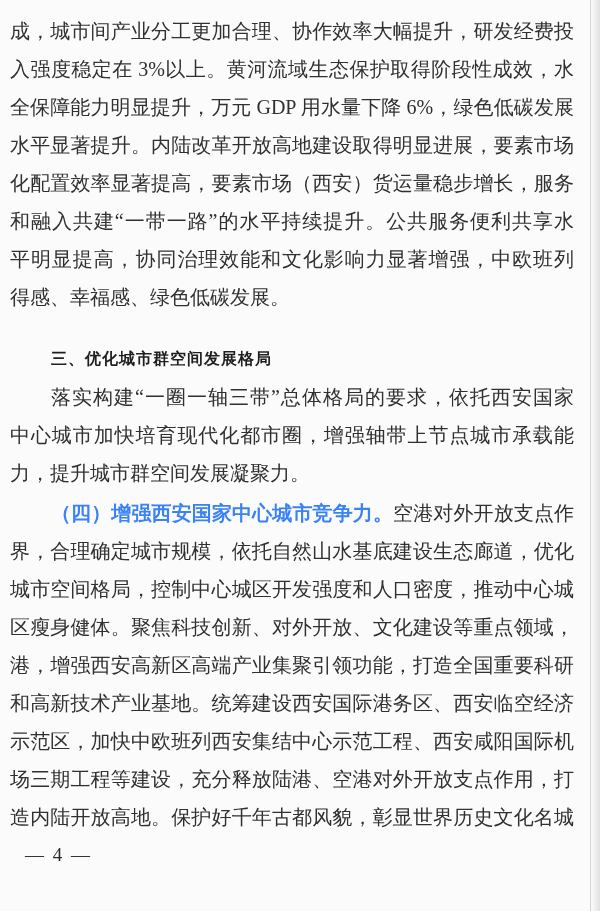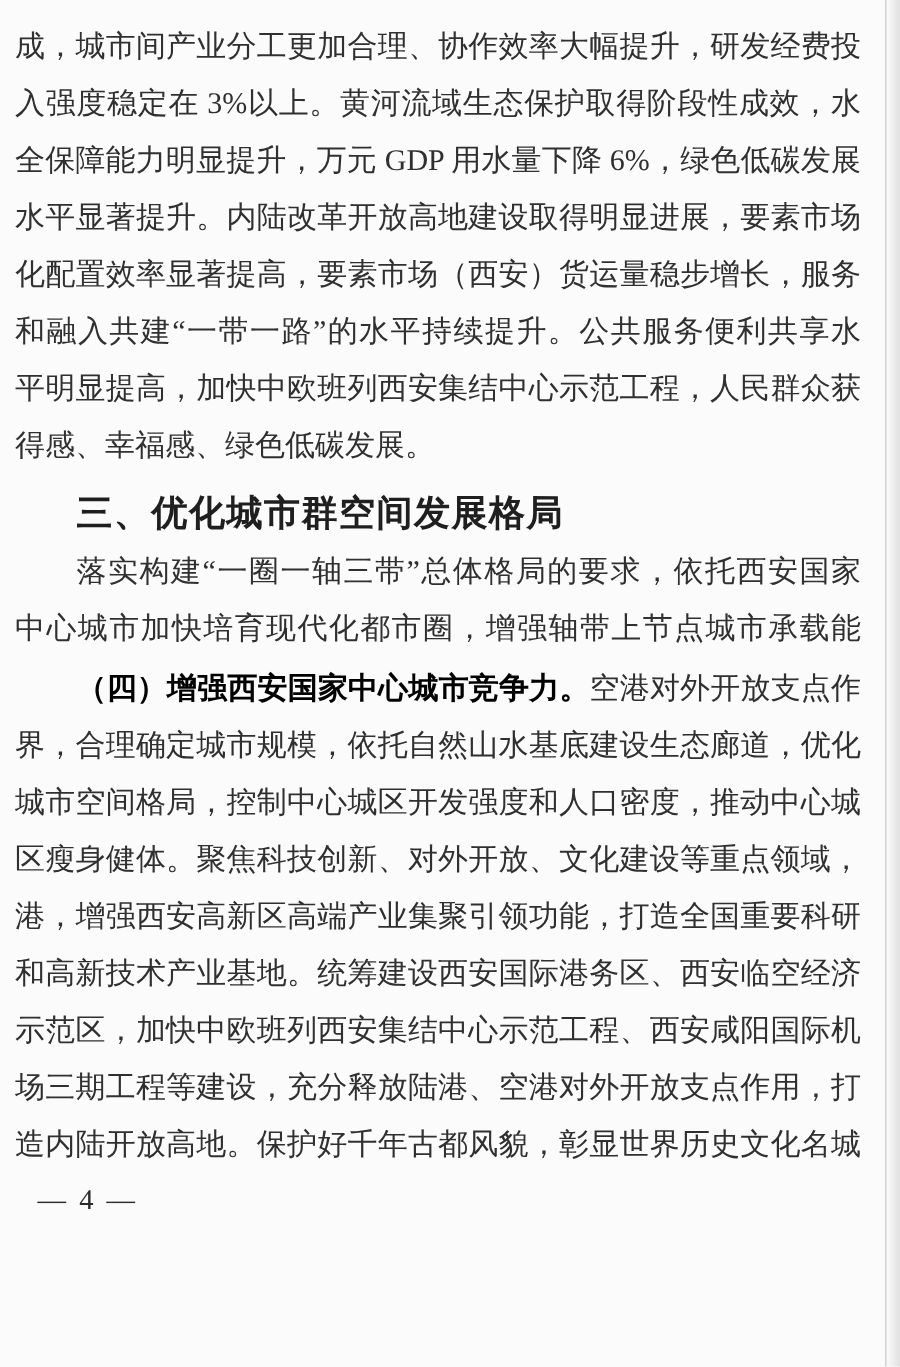--- a/index.html
+++ b/index.html
@@ -29,33 +29,33 @@
     overflow: hidden;
   }
   .j {
     text-align: justify;
     text-align-last: justify;
   }
   .indent {
     padding-left: 41px;
   }
   .heading {
-    margin-top: 8px;
+    margin-top: 24px;
     height: 38px;
     line-height: 38px;
     font-family: "Liberation Sans", "DejaVu Sans", sans-serif;
     font-weight: 700;
-    font-size: 24px;
+    font-size: 16px;
     color: #1f1f1f;
     letter-spacing: 1px;
   }
   .p3 { margin-top: 2px; }
   .lead-bold {
     font-weight: 700;
-    color: #000000;
+    color: #3b82f6;
   }
   .footer-line {
     height: 38px;
     line-height: 38px;
     font-size: 19px;
     padding-left: 15px;
     letter-spacing: 2px;
     color: #2a2a2a;
   }
   .page-edge {
@@ -72,27 +72,28 @@
 <body>
 
 <div class="doc">
 
   <div class="line j">成，城市间产业分工更加合理、协作效率大幅提升，研发经费投</div>
   <div class="line j">入强度稳定在 3%以上。黄河流域生态保护取得阶段性成效，水安</div>
   <div class="line j">全保障能力明显提升，万元 GDP 用水量下降 6%，绿色低碳发展</div>
   <div class="line j">水平显著提升。内陆改革开放高地建设取得明显进展，要素市场</div>
   <div class="line j">化配置效率显著提高，要素市场（西安）货运量稳步增长，服务</div>
   <div class="line j">和融入共建“一带一路”的水平持续提升。公共服务便利共享水</div>
-  <div class="line j">平明显提高，加快中欧班列西安集结中心示范工程，人民群众获</div>
+  <div class="line j">平明显提高，协同治理效能和文化影响力显著增强，中欧班列</div>
   <div class="line">得感、幸福感、绿色低碳发展。</div>
 
   <div class="heading indent">三、优化城市群空间发展格局</div>
 
   <div class="line j indent">落实构建“一圈一轴三带”总体格局的要求，依托西安国家</div>
   <div class="line j">中心城市加快培育现代化都市圈，增强轴带上节点城市承载能</div>
+  <div class="line">力，提升城市群空间发展凝聚力。</div>
 
   <div class="line j indent p3"><span class="lead-bold">（四）增强西安国家中心城市竞争力。</span><span>空港对外开放支点作用</span></div>
   <div class="line j">界，合理确定城市规模，依托自然山水基底建设生态廊道，优化</div>
   <div class="line j">城市空间格局，控制中心城区开发强度和人口密度，推动中心城</div>
   <div class="line j">区瘦身健体。聚焦科技创新、对外开放、文化建设等重点领域，</div>
   <div class="line j">港，增强西安高新区高端产业集聚引领功能，打造全国重要科研</div>
   <div class="line j">和高新技术产业基地。统筹建设西安国际港务区、西安临空经济</div>
   <div class="line j">示范区，加快中欧班列西安集结中心示范工程、西安咸阳国际机</div>
   <div class="line j">场三期工程等建设，充分释放陆港、空港对外开放支点作用，打</div>
   <div class="line j">造内陆开放高地。保护好千年古都风貌，彰显世界历史文化名城</div>

